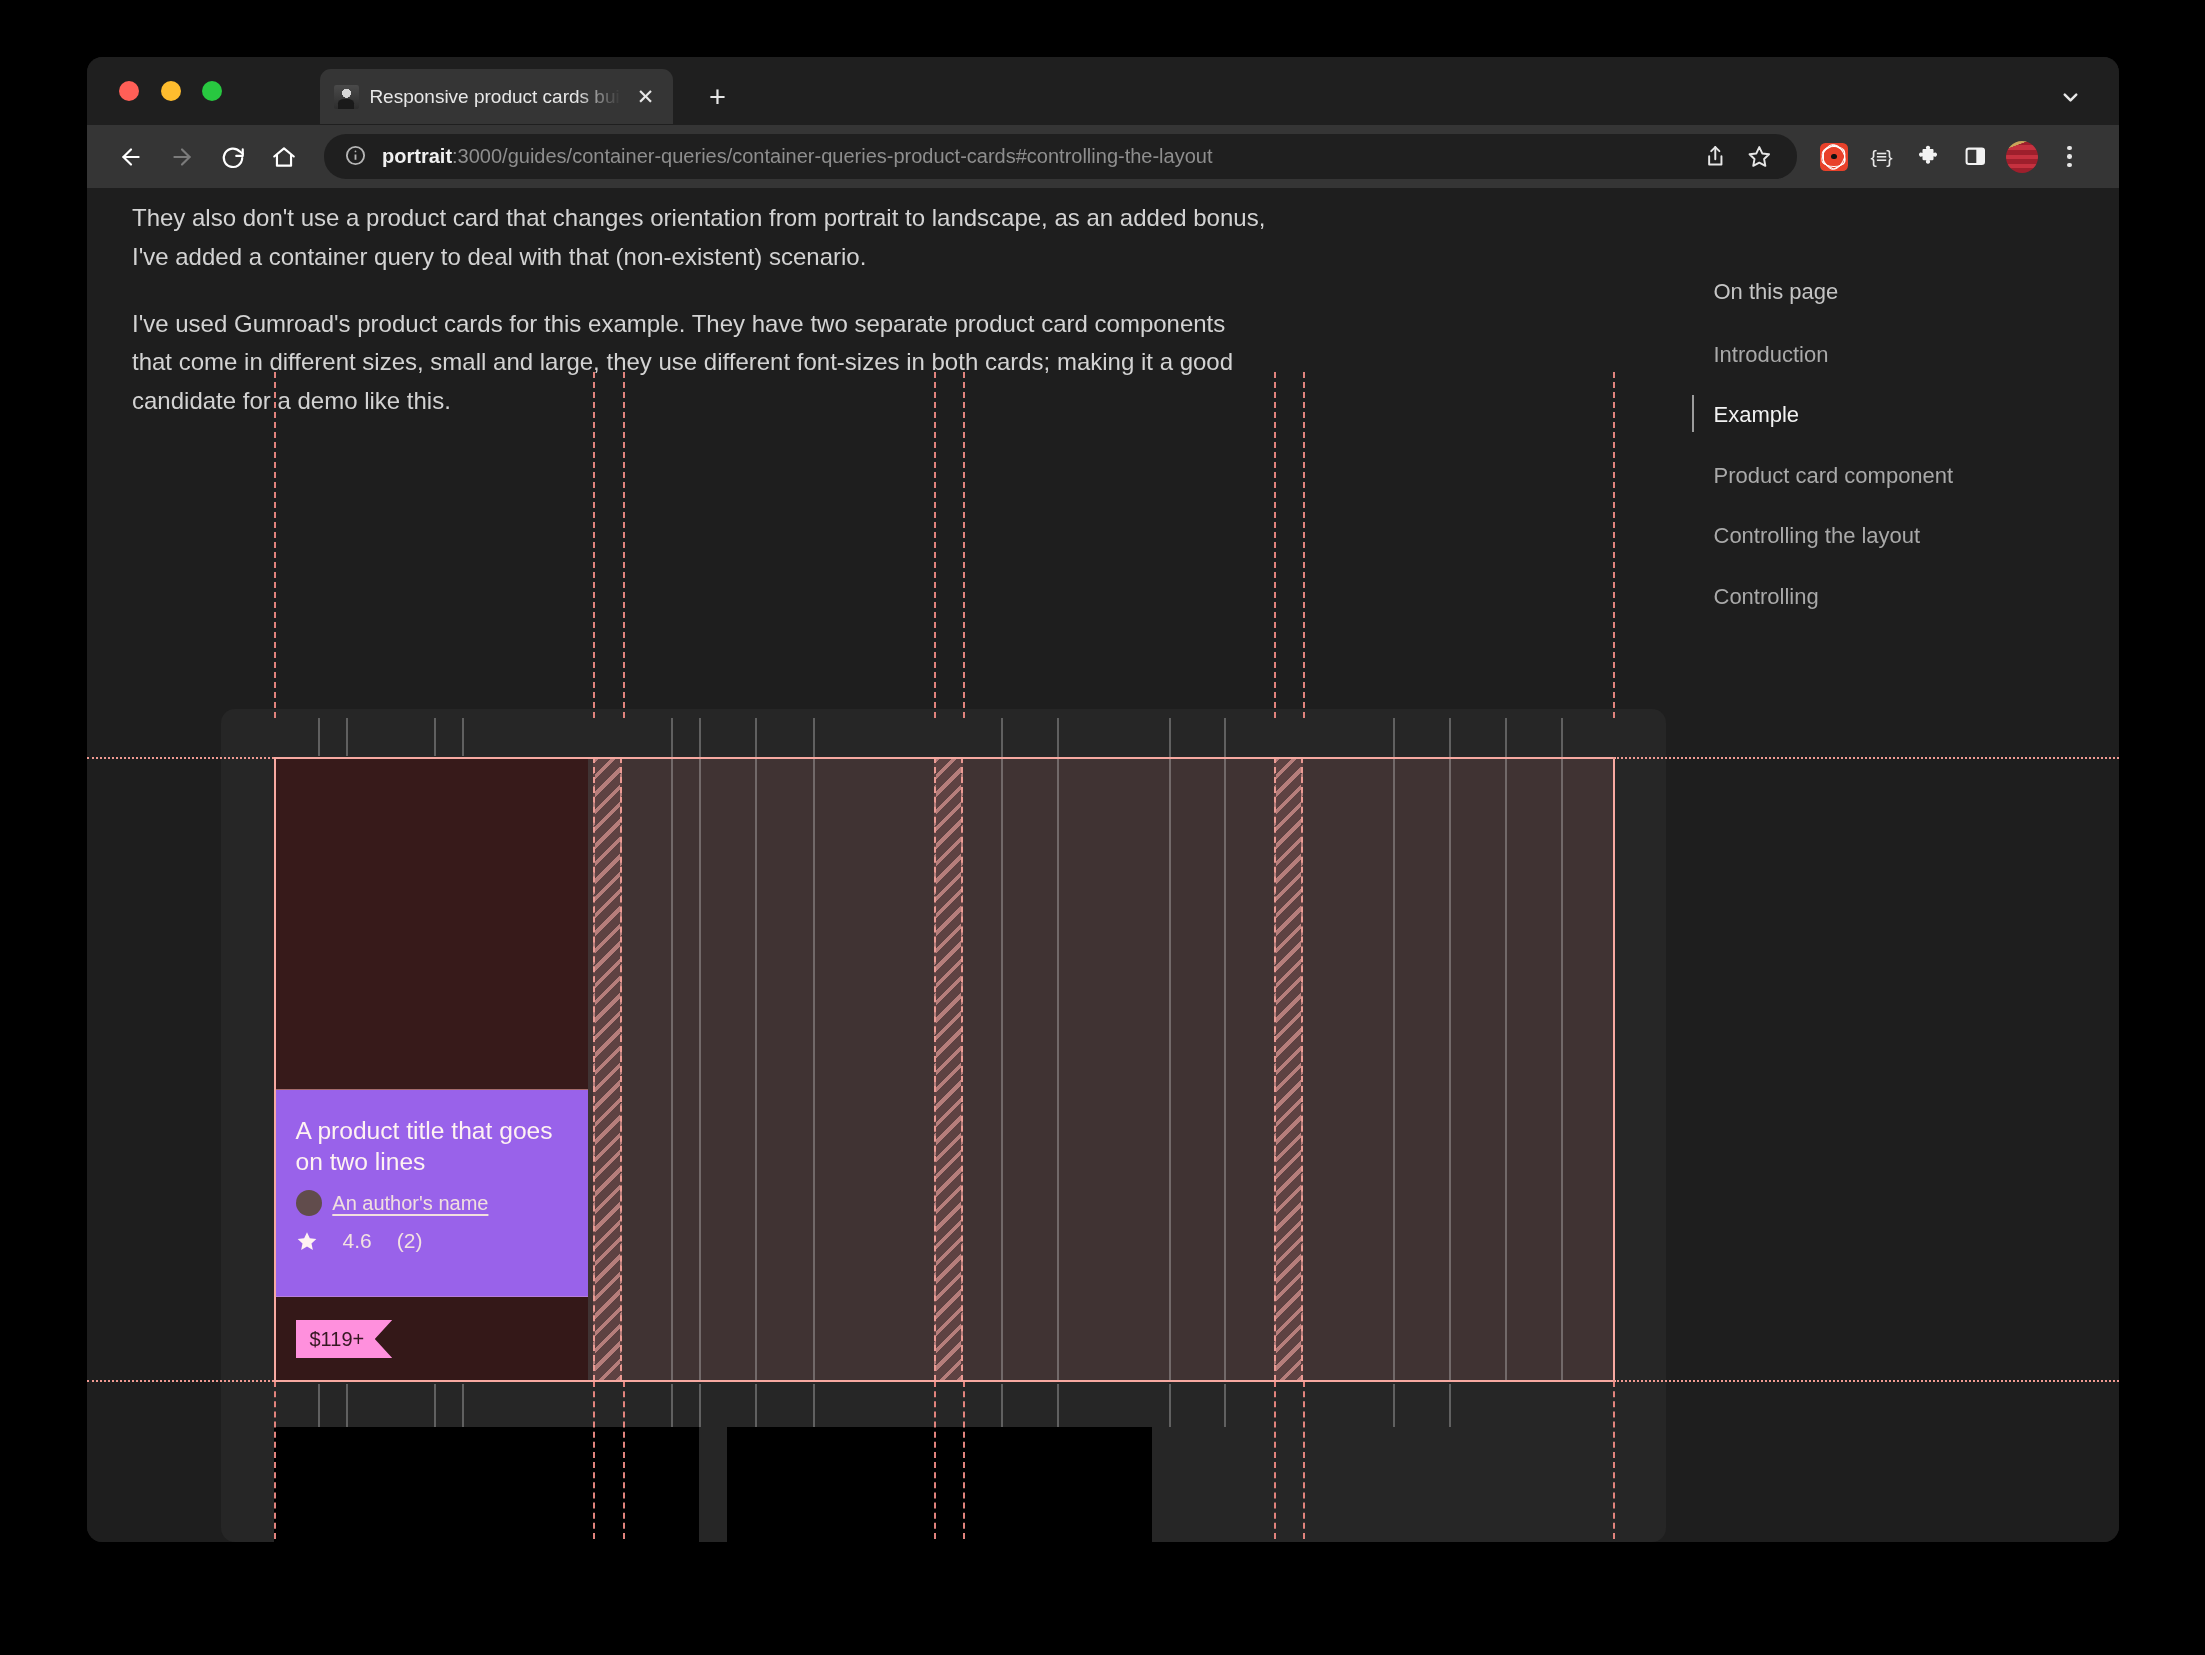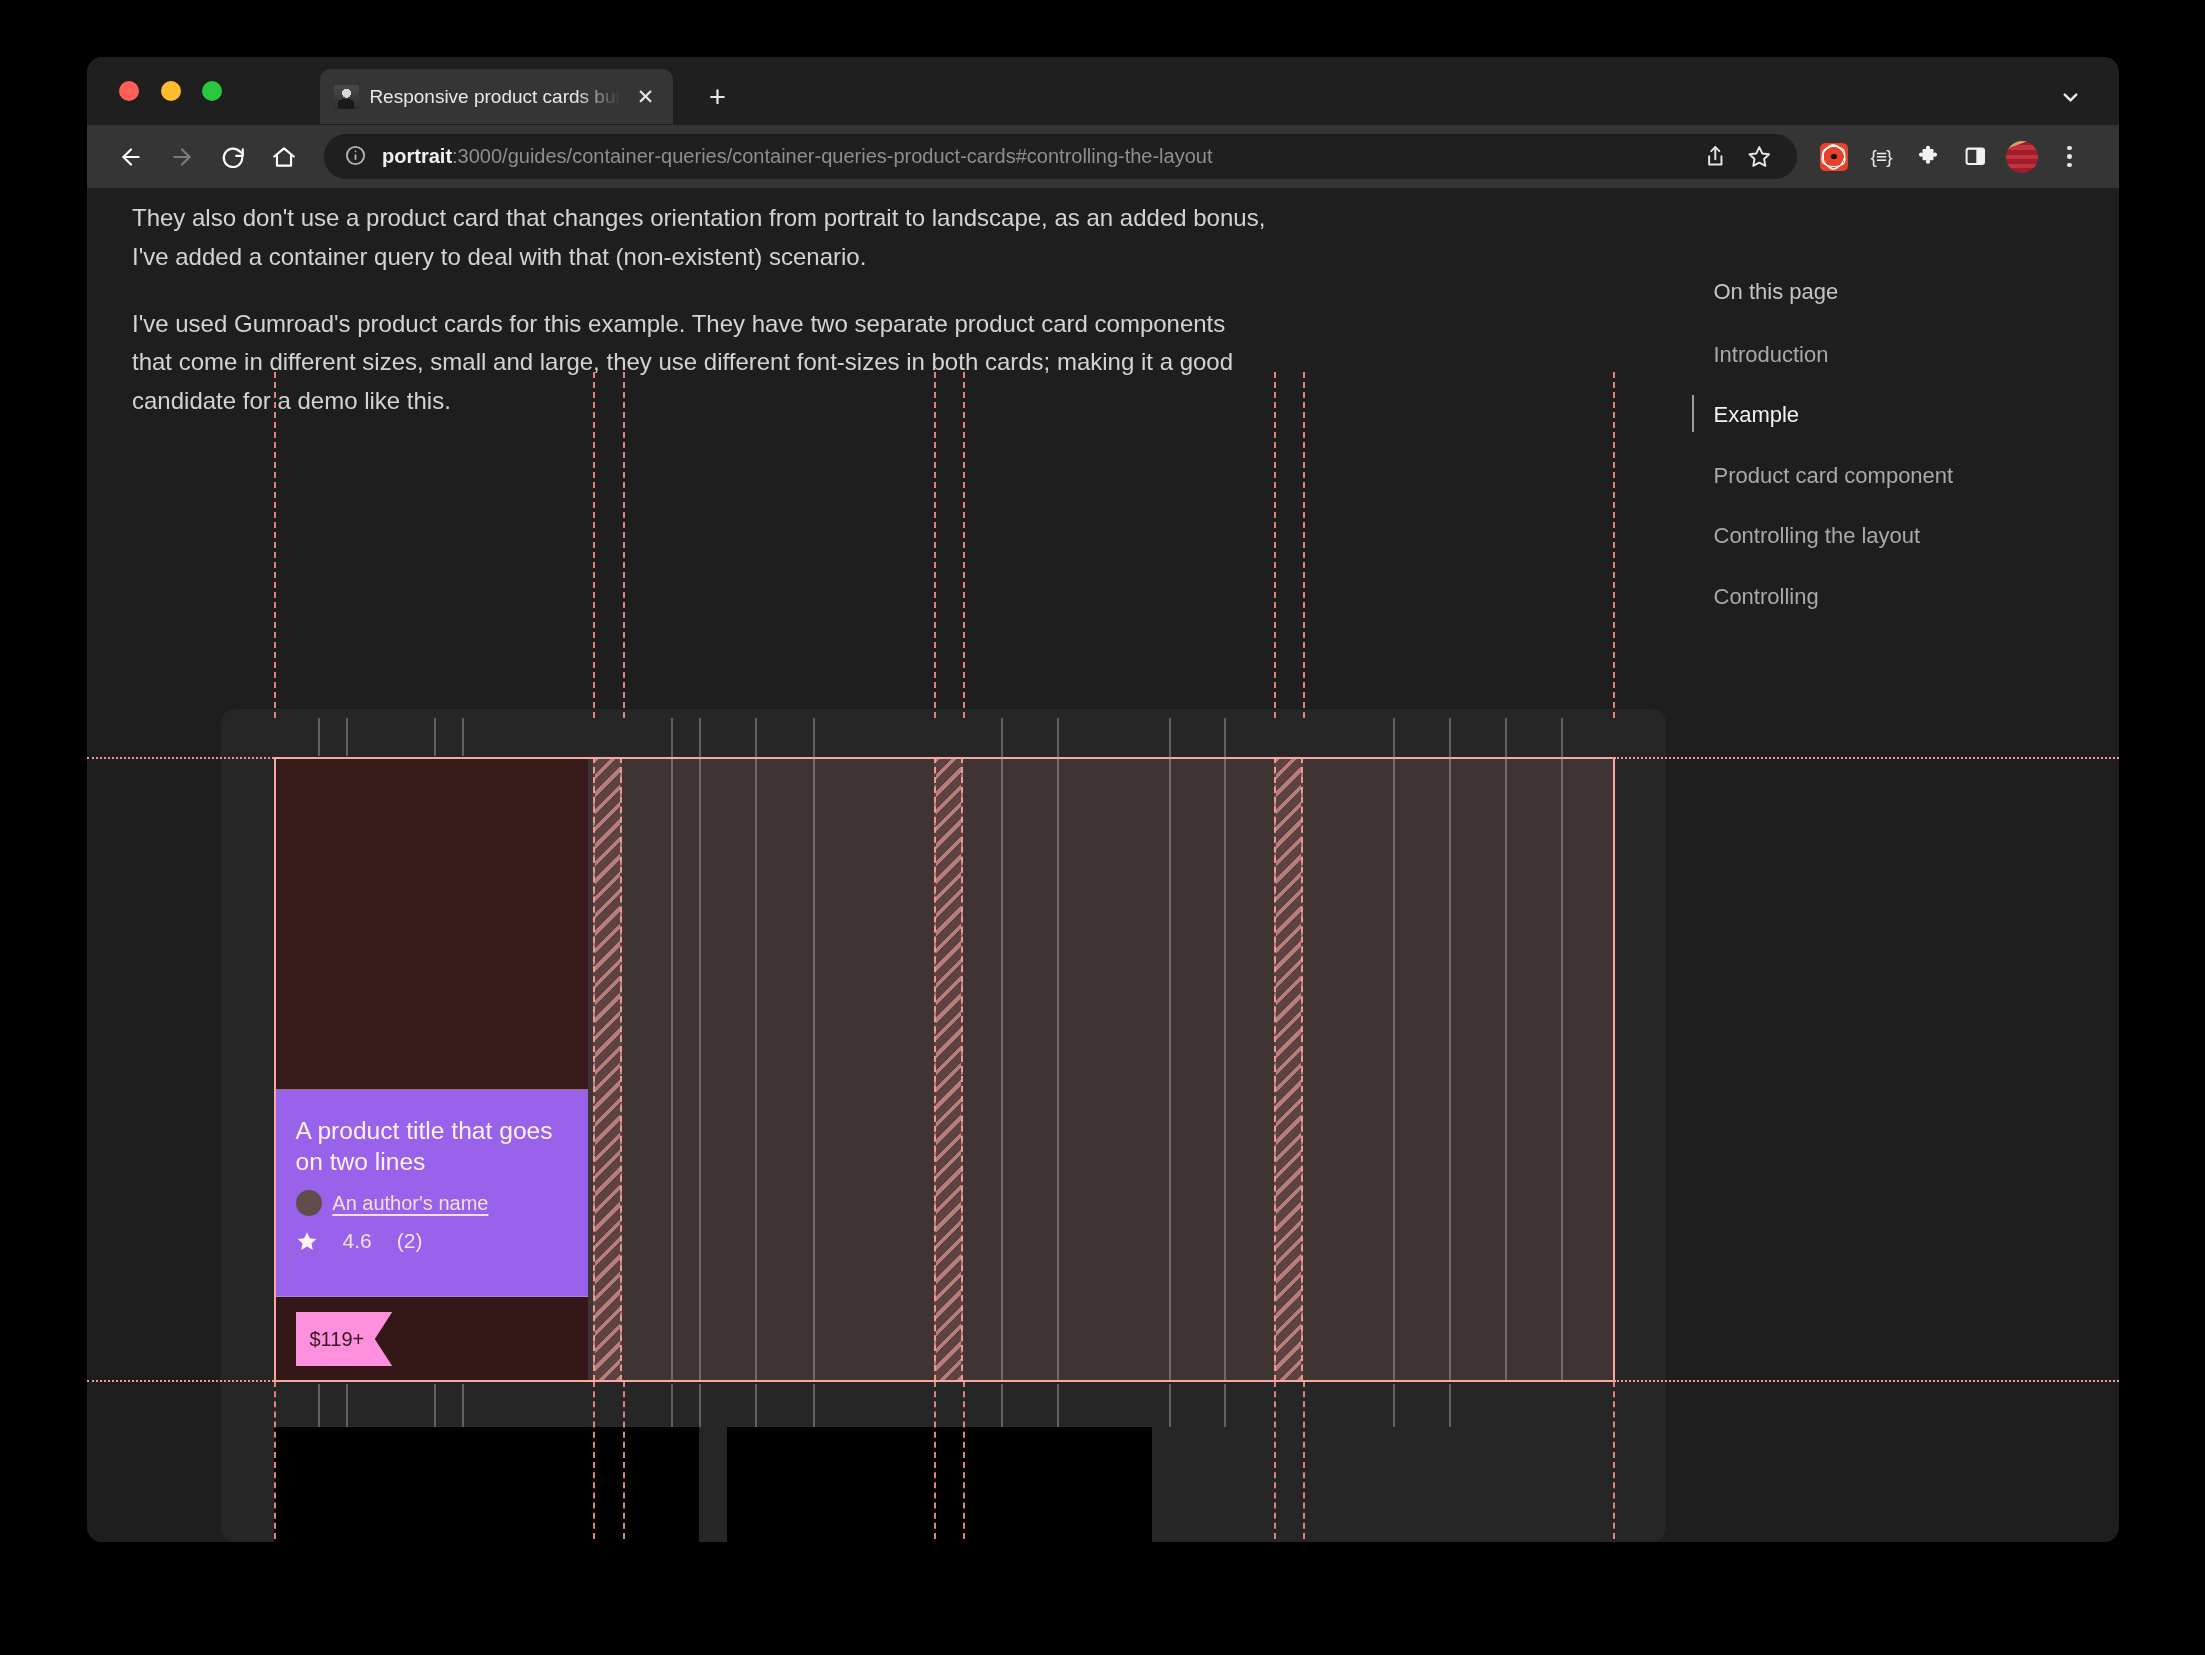--- a/index.html
+++ b/index.html
@@ -258,21 +258,21 @@
   .star { width: 22px; height: 22px; flex: 0 0 22px; }
   .card-footer {
     height: 84px;
     background: #190707;
     display: flex; align-items: center;
     padding-left: 21.5px;
   }
   .price-tag {
     display: inline-flex;
     align-items: center;
-    height: 54px;
+    height: 38px;
     padding: 0 28px 0 14px;
     background: #ff90e8;
     color: #1b0712;
     font-size: 20px;
     clip-path: polygon(0 0, 100% 0, 82% 50%, 100% 100%, 0 100%);
   }
 
   .card-small {
     position: absolute;
     top: 1239px;

